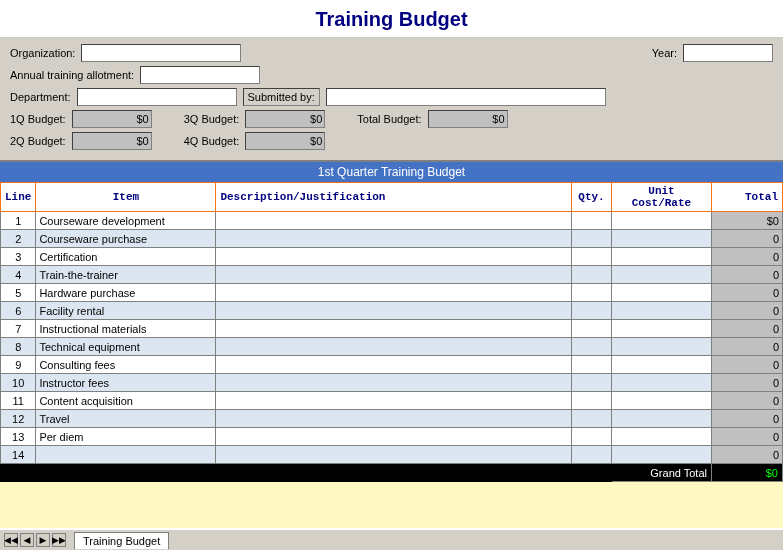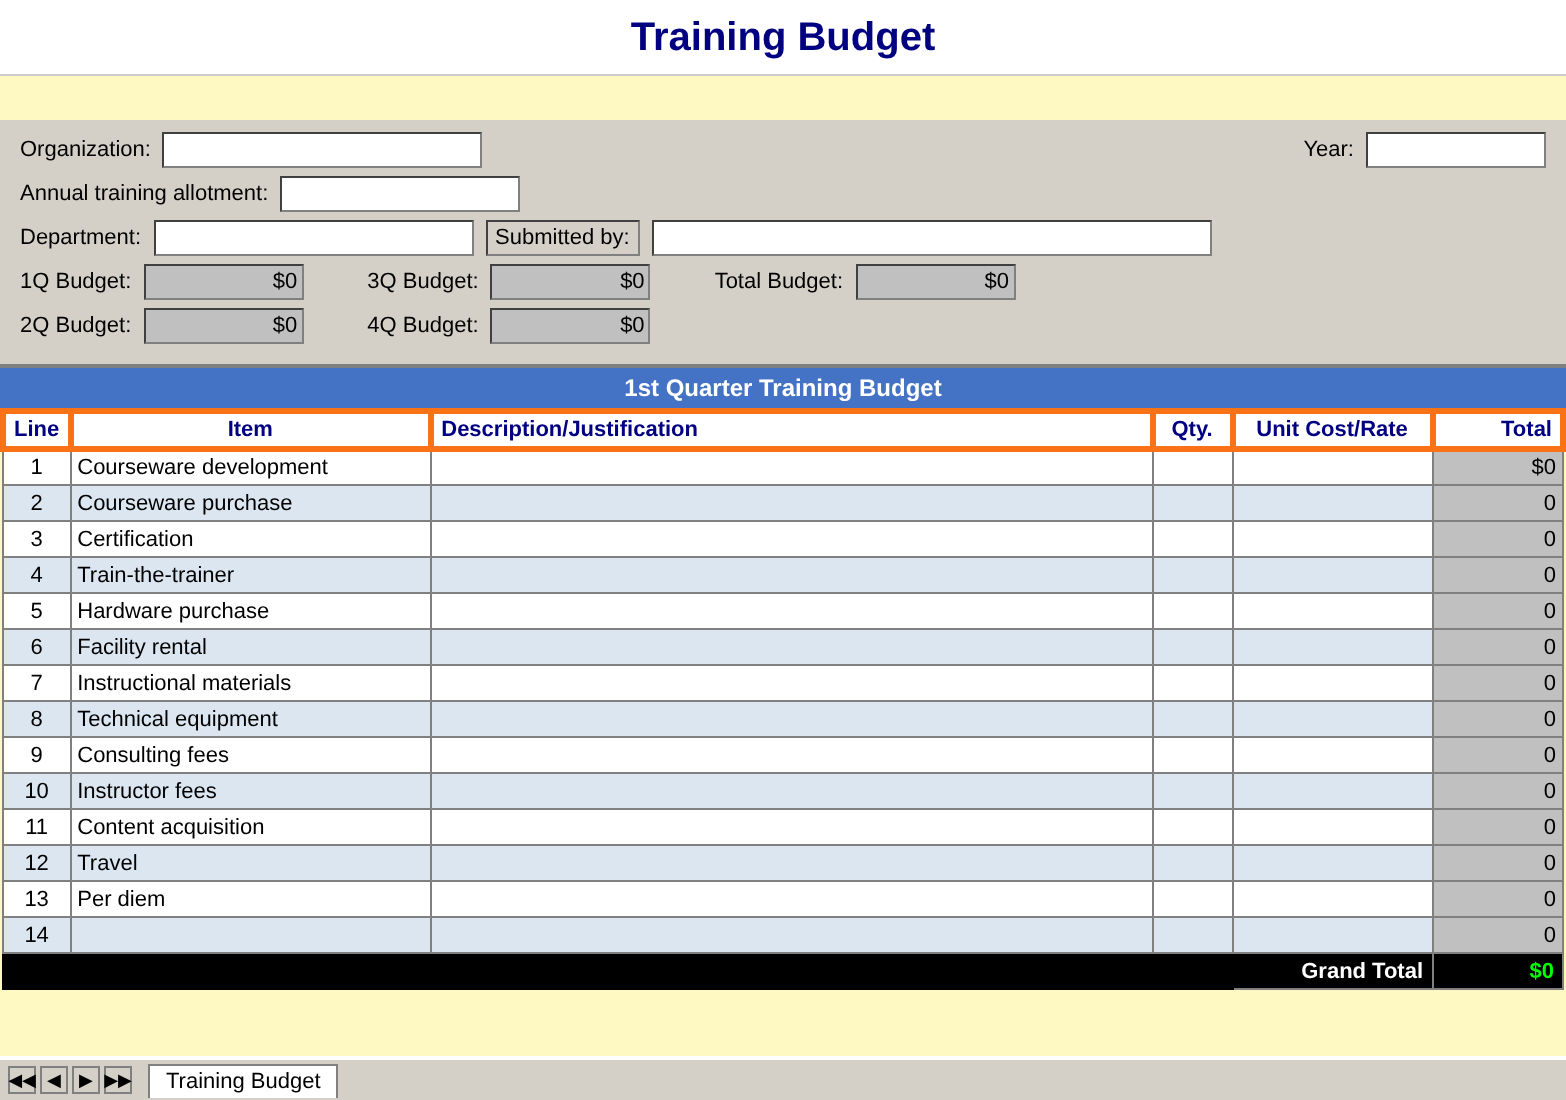--- a/index.html
+++ b/index.html
@@ -29,21 +29,20 @@
     .title-bar h1 {
       font-size: 20px;
       font-weight: bold;
       color: #000080;
     }
 
     .form-section {
       background: #d4d0c8;
       padding: 6px 10px 6px 10px;
       border-bottom: 2px solid #808080;
-      margin-top: 22px;
     }
 
     .form-row {
       display: flex;
       align-items: center;
       margin-bottom: 4px;
       gap: 6px;
     }
 
     .form-label {
@@ -66,47 +65,48 @@
     .form-input-year { width: 90px; }
     .form-input-submittedby { width: 280px; }
     .form-input-allotment { width: 120px; }
     .form-input-budget { width: 80px; background: #c0c0c0; text-align: right; }
     .form-input-totalbudget { width: 80px; background: #c0c0c0; text-align: right; }
 
     .section-header {
       background: #4472c4;
       color: #fff;
       text-align: center;
-      font-weight: bold;
+      font-weight: normal;
       font-size: 12px;
       padding: 3px 0;
     }
 
     .table-container {
       flex: 1;
       overflow: hidden;
     }
 
     table {
       width: 100%;
       border-collapse: collapse;
       font-size: 11px;
     }
 
     thead tr {
       background: #fff;
     }
 
     thead th {
-      border: 3px solid #f97316;
+      border: 1px solid #f97316;
       padding: 2px 4px;
       font-weight: bold;
       text-align: center;
       color: #000080;
       font-size: 11px;
+      font-family: Liberation Mono, monospace;
     }
 
     thead th.item-col { width: 180px; text-align: center; }
     thead th.desc-col { text-align: left; }
     thead th.qty-col { width: 40px; }
     thead th.rate-col { width: 100px; }
     thead th.total-col { width: 60px; padding-left: 33px; }
     thead th.line-col { width: 30px; }
 
     tbody tr {
@@ -129,21 +129,21 @@
 
     tbody td.total-cell {
       background: #c0c0c0;
       text-align: right;
       font-size: 11px;
     }
 
     .grand-total-row td {
       background: #000 !important;
       color: #fff;
-      font-weight: bold;
+      font-weight: normal;
       text-align: right;
       padding: 2px 4px;
       font-size: 11px;
     }
 
     .grand-total-row td.gt-label {
       text-align: right;
     }
 
     .grand-total-row td.gt-value {

